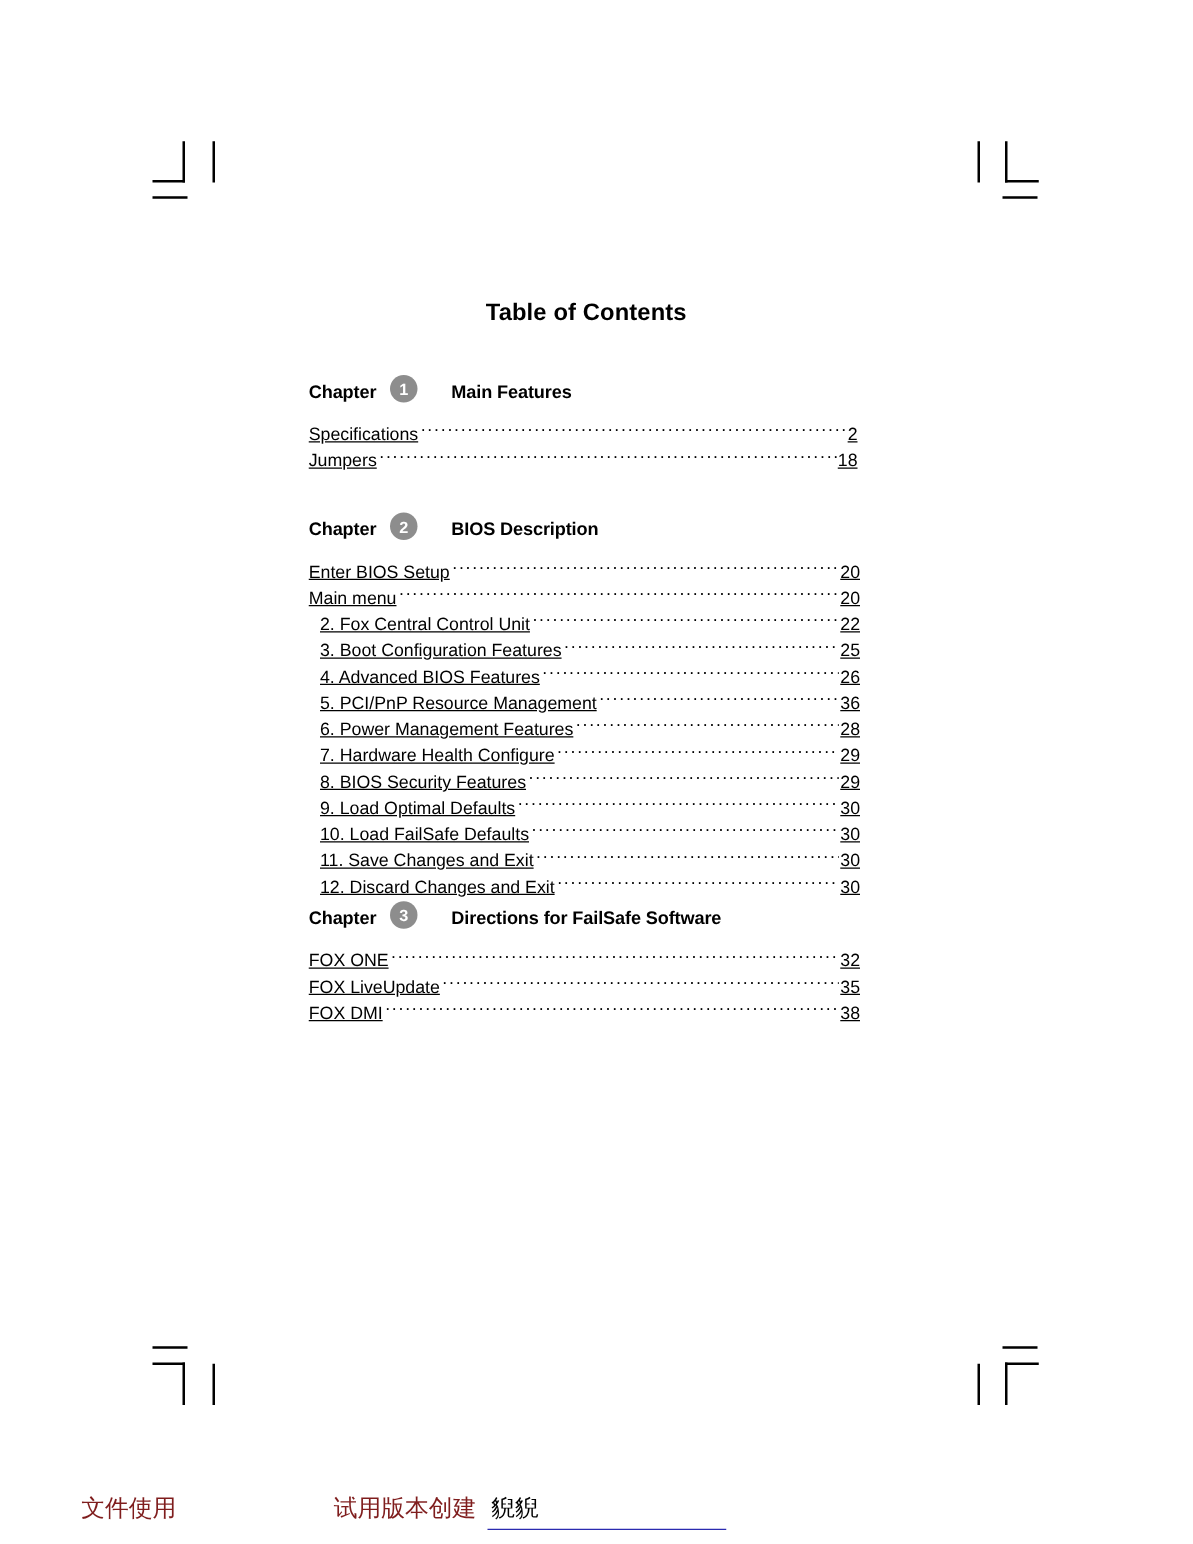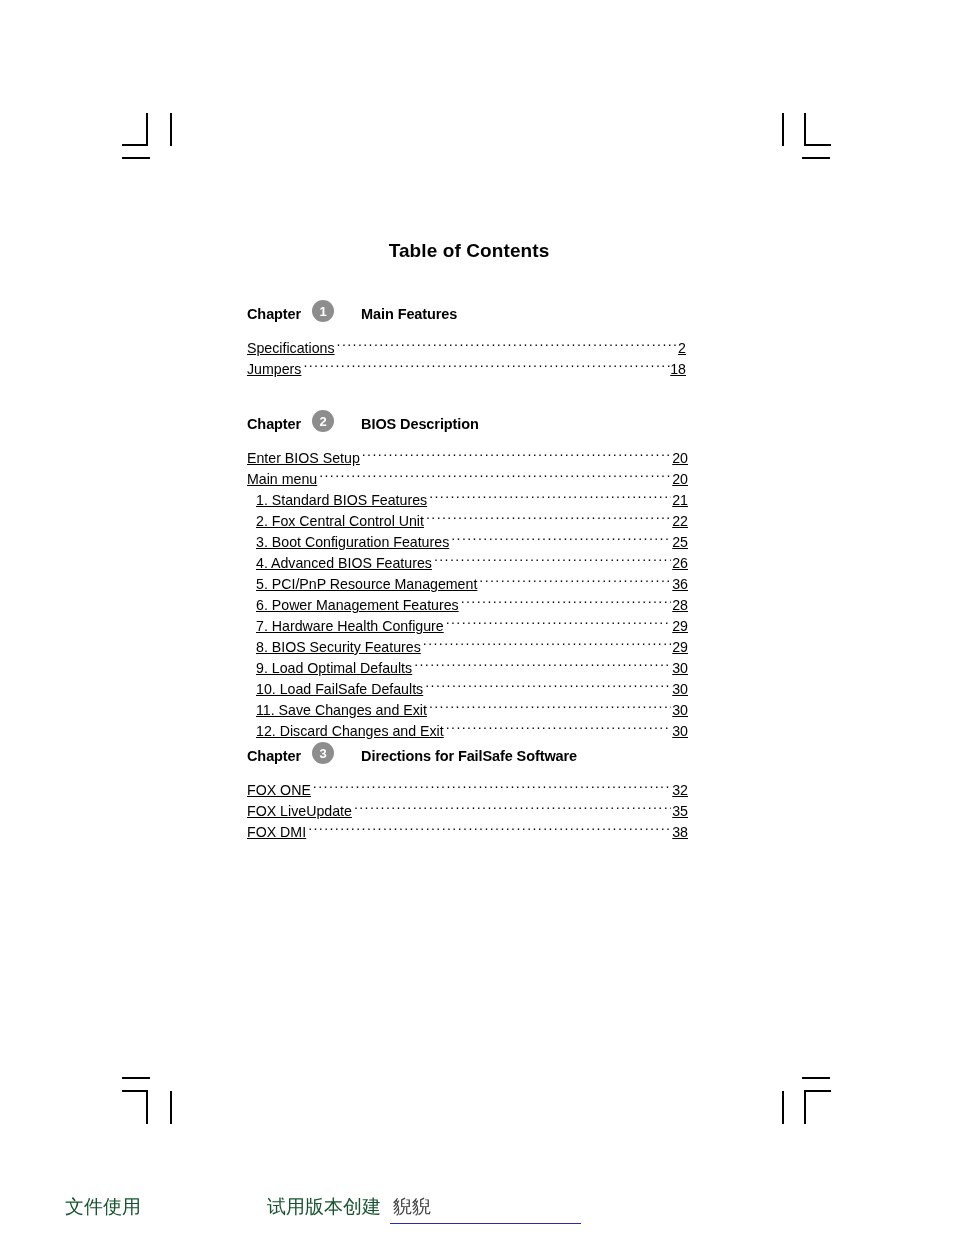--- a/index.html
+++ b/index.html
@@ -145,26 +145,26 @@
     position: absolute;
     left: 0;
     top: 1190px;
     width: 954px;
     height: 45px;
   }
   .footer-text {
     position: absolute;
     font-family: "DejaVu Sans", sans-serif;
     font-size: 19px;
-    color: #14532d;
+    color: #7f1d1d;
     white-space: nowrap;
   }
   #footer-left  { left: 65px;  top: 4px; }
   #footer-mid   { left: 267px; top: 4px; }
-  #footer-name  { left: 393px; top: 4px; color: #404040; }
+  #footer-name  { left: 393px; top: 4px; color: #000000; }
   #footer-rule {
     position: absolute;
     left: 390px;
     top: 33px;
     width: 191px;
     height: 1px;
     background: #2b2bb0;
   }
 </style>
 </head>
@@ -227,25 +227,20 @@
         <span class="label">Enter BIOS Setup</span>
         <span class="leader"></span>
         <span class="pageno">20</span>
       </div>
       <div class="entry">
         <span class="label">Main menu</span>
         <span class="leader"></span>
         <span class="pageno">20</span>
       </div>
       <div class="entry indent">
-        <span class="label">1. Standard BIOS Features</span>
-        <span class="leader"></span>
-        <span class="pageno">21</span>
-      </div>
-      <div class="entry indent">
         <span class="label">2. Fox Central Control Unit</span>
         <span class="leader"></span>
         <span class="pageno">22</span>
       </div>
       <div class="entry indent">
         <span class="label">3. Boot Configuration Features</span>
         <span class="leader"></span>
         <span class="pageno">25</span>
       </div>
       <div class="entry indent">

